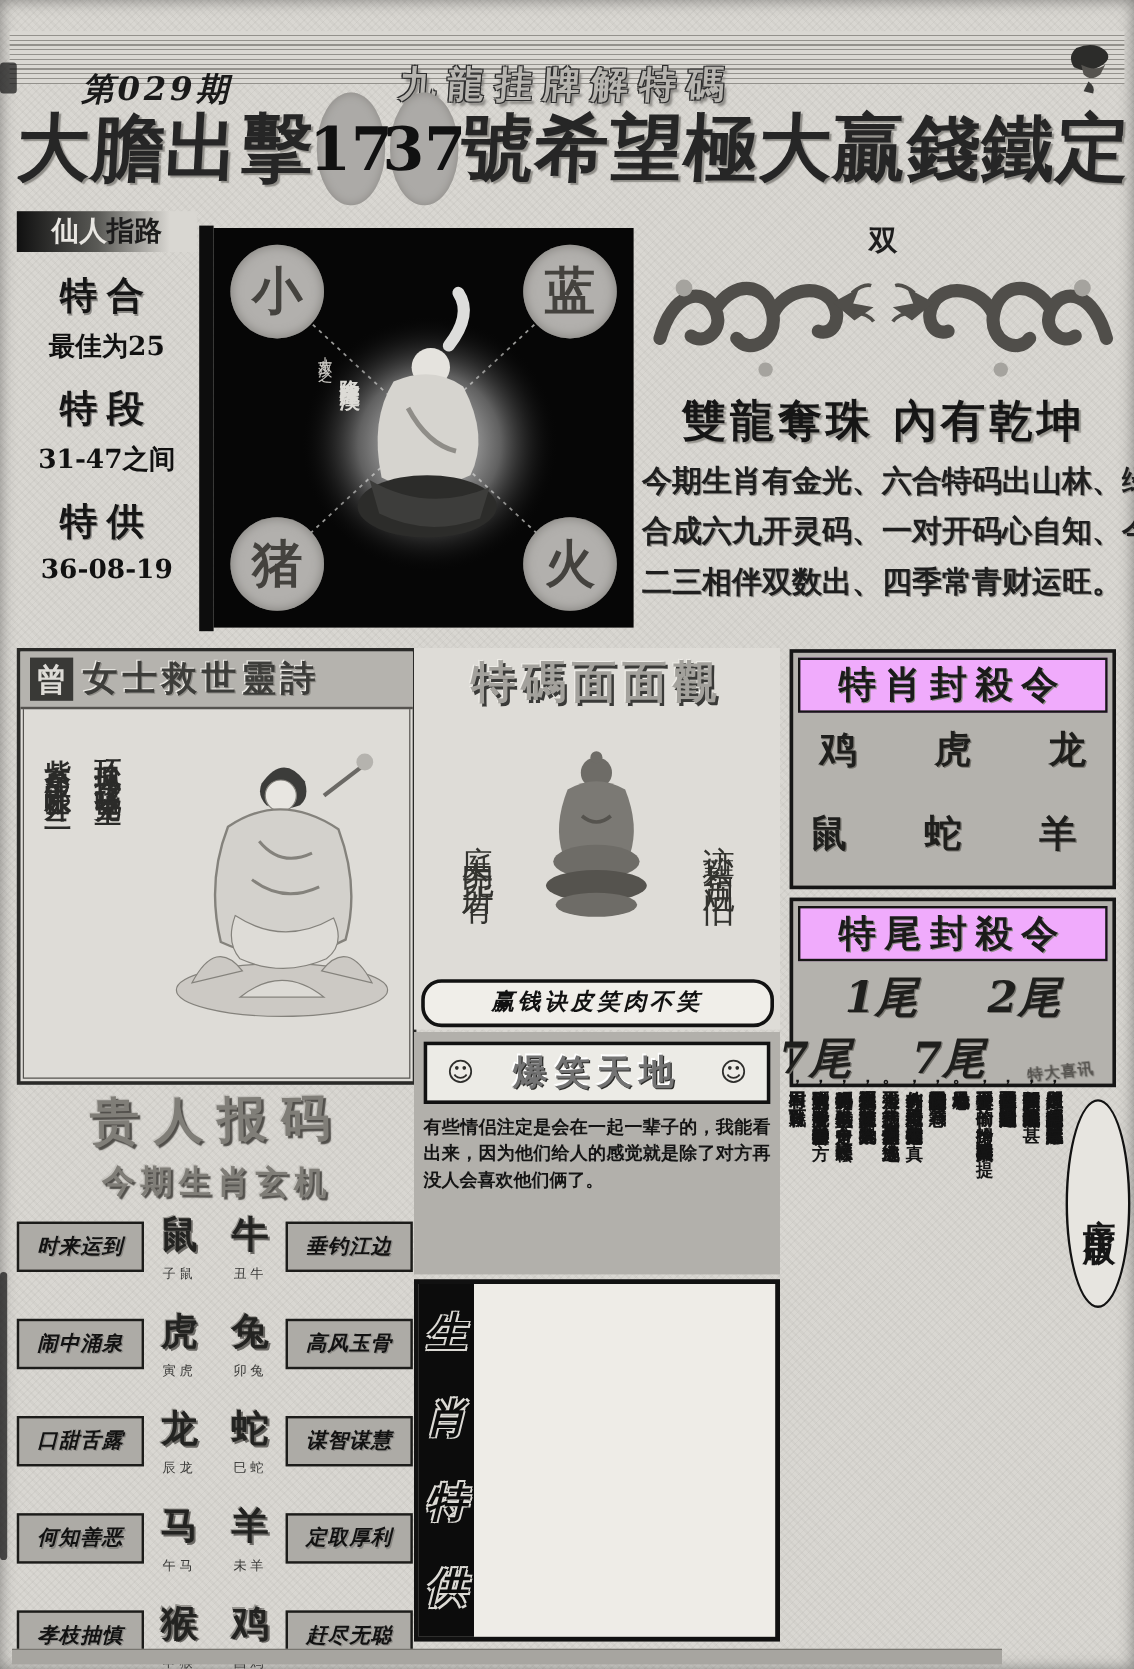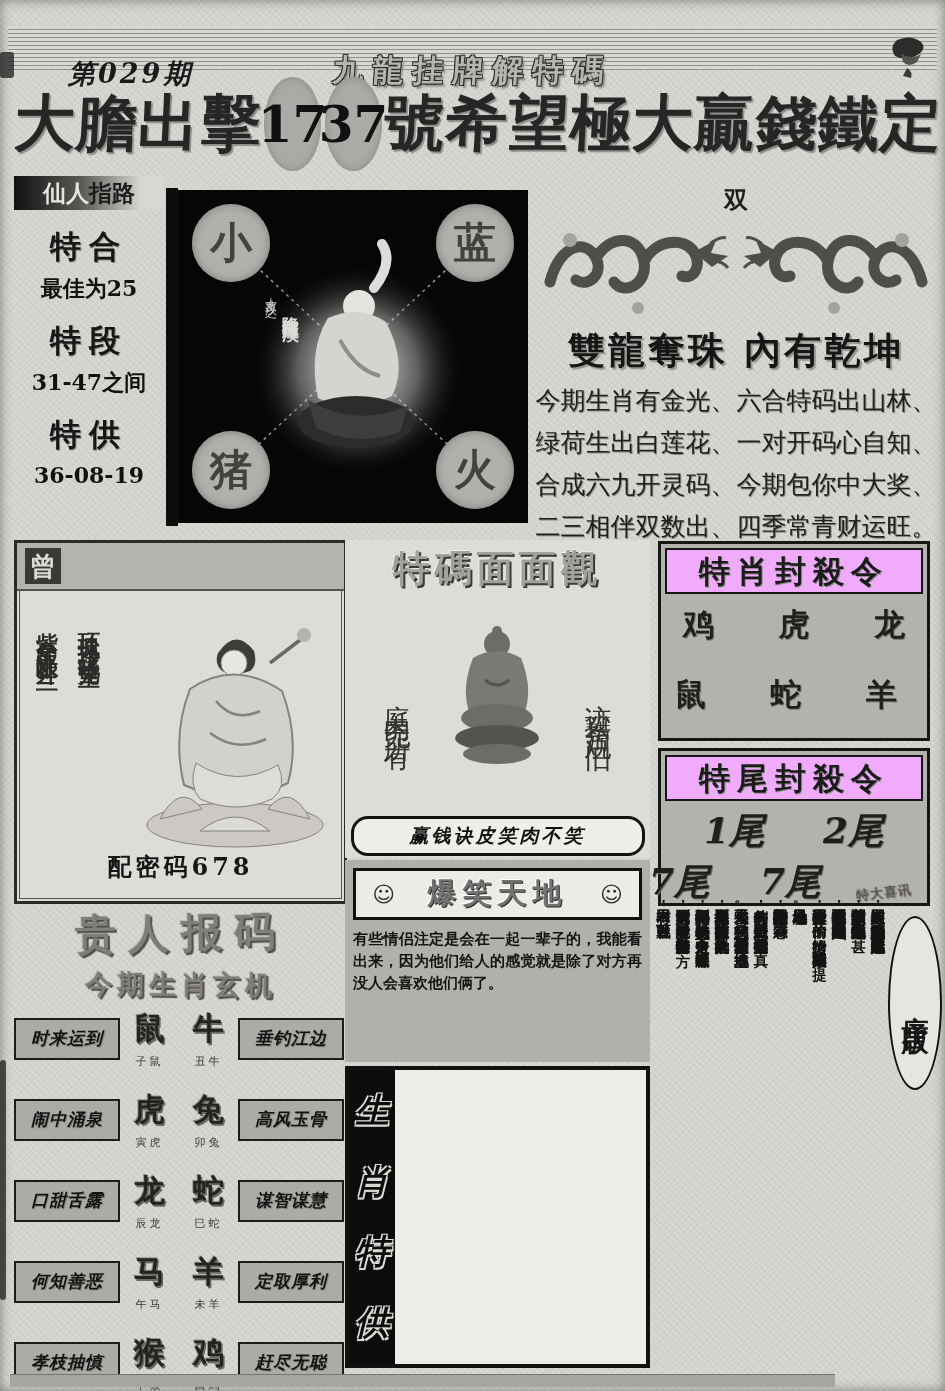--- a/index.html
+++ b/index.html
@@ -50,22 +50,22 @@
     display:flex;align-items:center;justify-content:center;font-size:42px;font-weight:bold;color:#44423e;
     box-shadow:inset 0 0 10px #7d7b77;}
   .arhat-cap-s{left:84px;top:98px;height:130px;font-size:12px;color:#c9c7c2;letter-spacing:2px;}
   .arhat-cap-b{left:102px;top:112px;height:140px;font-size:17px;font-weight:bold;color:#dddbd6;letter-spacing:3px;}
 
   
   .dragons{left:535px;top:184px;width:402px;height:350px;text-align:center;}
   .dbl-char{font-size:24px;font-weight:bold;color:#1d1d1d;}
   .dragon-row{display:flex;justify-content:center;gap:8px;height:108px;}
   .dragon-title{font-size:37px;font-weight:bold;letter-spacing:3px;color:#161616;text-shadow:2px 2px 1px #97958f;margin-top:2px;white-space:nowrap;}
-  .poem{margin-top:8px;display:grid;grid-template-columns:1fr 1fr;row-gap:9px;
-    font-size:25px;font-weight:normal;color:#1f1f1f;white-space:nowrap;}
+  .poem{margin-top:8px;display:grid;grid-template-columns:1fr 1fr 1fr;row-gap:9px;
+    font-size:25px;font-weight:bold;color:#1f1f1f;white-space:nowrap;}
   .poem span{text-shadow:1px 1px 0 #8f8d88;}
 
   
   .lady{left:14px;top:540px;width:327px;height:358px;border:3px solid #2a2a28;background:#dedcd7;box-shadow:inset 0 0 0 2px #dedcd7, inset 0 0 0 3px #55534f;}
   .lady-head{height:46px;background:#b5b3ae;display:flex;align-items:center;gap:8px;padding:0 8px;border-bottom:2px solid #55534f;}
   .lady-badge{width:36px;height:36px;background:#39393六;background:#393936;color:#dddbd6;font-size:26px;font-weight:bold;display:flex;align-items:center;justify-content:center;}
   .lady-title{font-size:29px;font-weight:bold;letter-spacing:4px;color:#3d3d3a;text-shadow:1px 1px 0 #8f8d88,-1px -1px 0 #efede8;}
   .lady-body{position:relative;height:260px;}
   .lady-line{position:absolute;top:24px;height:240px;font-size:22px;font-weight:bold;color:#2b2b29;letter-spacing:6px;}
   .lady-pass{text-align:center;font-size:24px;font-weight:bold;letter-spacing:4px;color:#161616;}
@@ -213,52 +213,52 @@
         <path d="M168 28 q10 -8 16 -6 M170 44 q12 2 16 8" stroke="#504e4a" stroke-width="3" fill="none"></path>
         <circle cx="28" cy="24" r="7" fill="#a5a39e"></circle>
           <circle cx="96" cy="92" r="6" fill="#a5a39e"></circle>
       </svg>
     </div>
     <div class="dragon-title">雙龍奪珠 內有乾坤</div>
     <div class="poem">
       <span>今期生肖有金光、</span>
       <span>六合特码出山林、</span>
       <span>绿荷生出白莲花、</span>
+      <span>合成六九开灵码、</span>
       <span>一对开码心自知、</span>
-      <span>合成六九开灵码、</span>
       <span>今期包你中大奖、</span>
       <span>二三相伴双数出、</span>
       <span>四季常青财运旺。</span>
     </div>
   </div>
 
   <div class="abs lady">
     <div class="lady-head">
       <div class="lady-badge">曾</div>
+      <div class="lady-title">女士救世靈詩</div>
     </div>
     <div class="lady-body">
       <div class="lady-line vtext" style="left:16px;">紫夺星郎帐外兰</div>
       <div class="lady-line vtext" style="left:58px;">环珮玲珑晓光里</div>
       <svg width="210" height="258" viewBox="0 0 210 258" style="position:absolute;right:4px;top:2px;">
         <g stroke="#84827c" fill="#ccc9c4">
           <ellipse cx="105" cy="232" rx="88" ry="22"></ellipse>
           <path d="M30 226 q20 -38 42 -10 z"></path>
             <path d="M180 226 q-20 -38 -42 -10 z"></path>
           <path d="M70 238 q35 -28 70 0 z" fill="#dcdad5"></path>
         </g>
         <path d="M140 70 l34 -26" stroke="#6b6965" stroke-width="3.5"></path>
         <circle cx="174" cy="42" r="7" fill="#b5b3ae"></circle>
         <path d="M88 60 q18 -26 36 -2 q4 14 -4 20 q-16 6 -28 0 q-8 -8 -4 -18z" fill="#3c3c3a"></path>
         <circle cx="104" cy="70" r="13" fill="#e8e6e1" stroke="#84827c"></circle>
         <path d="M60 96 q44 -30 92 2 q18 48 6 92 q-52 26 -104 2 q-12 -50 6 -96z" fill="#d3d1cc" stroke="#84827c" stroke-width="2"></path>
         <path d="M66 170 q40 26 82 2 q10 22 -6 34 q-36 16 -72 0 q-12 -14 -4 -36z" fill="#dedcd7" stroke="#84827c"></path>
         <path d="M86 108 q18 22 44 10 M80 140 q26 20 56 6" stroke="#84827c" stroke-width="2.5" fill="none"></path>
       </svg>
     </div>
-    <div class="lady-pass">配密码678</div>
   </div>
 
   <div class="abs temai">
     <div class="temai-title">特碼面面觀</div>
     <div class="temai-body">
       <div class="temai-v vtext" style="left:34px;">庭内无所有</div>
       <div class="temai-v vtext" style="right:34px;">迹籍台观旧</div>
       <svg width="96" height="150" viewBox="0 0 96 150" style="position:absolute;left:104px;top:28px;">
         <circle cx="48" cy="22" r="13" fill="#6e6c67"></circle>
           <circle cx="48" cy="9" r="5" fill="#6e6c67"></circle>

